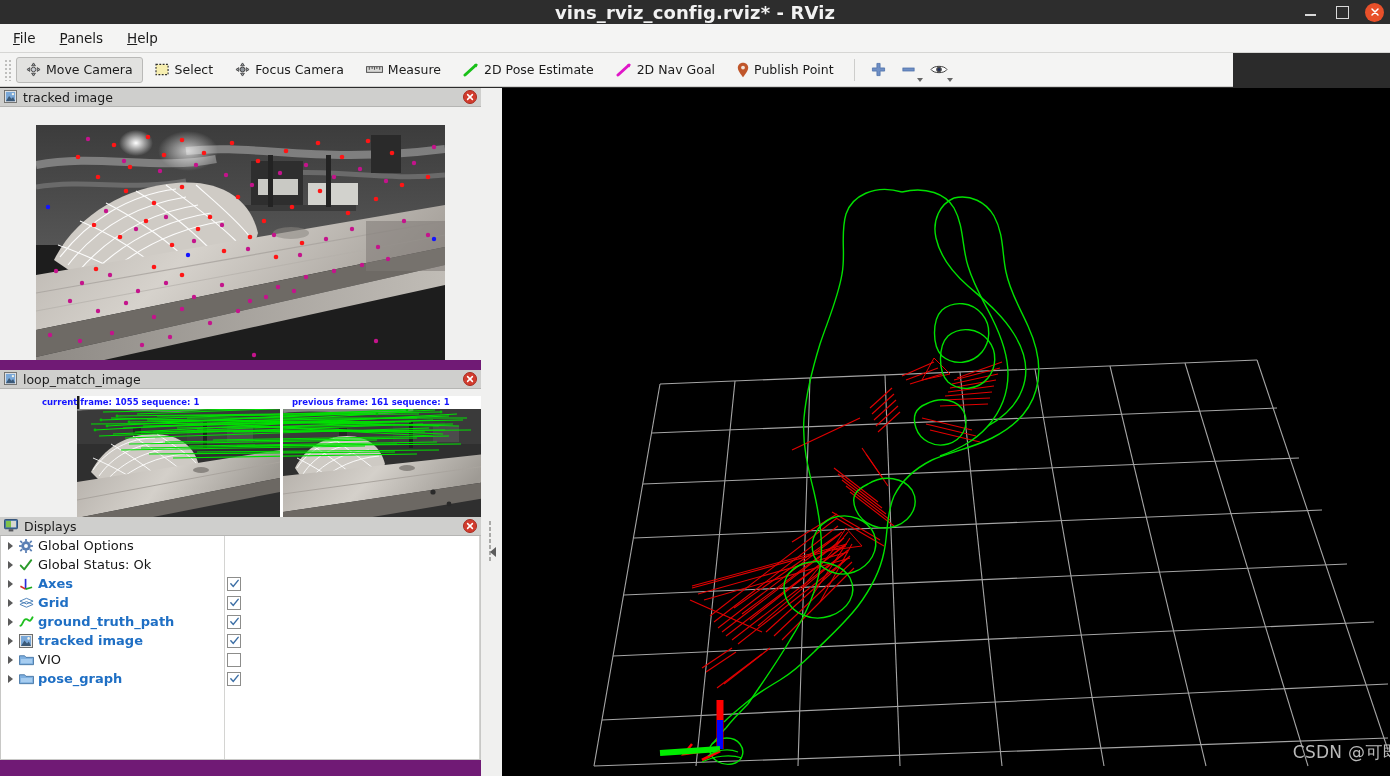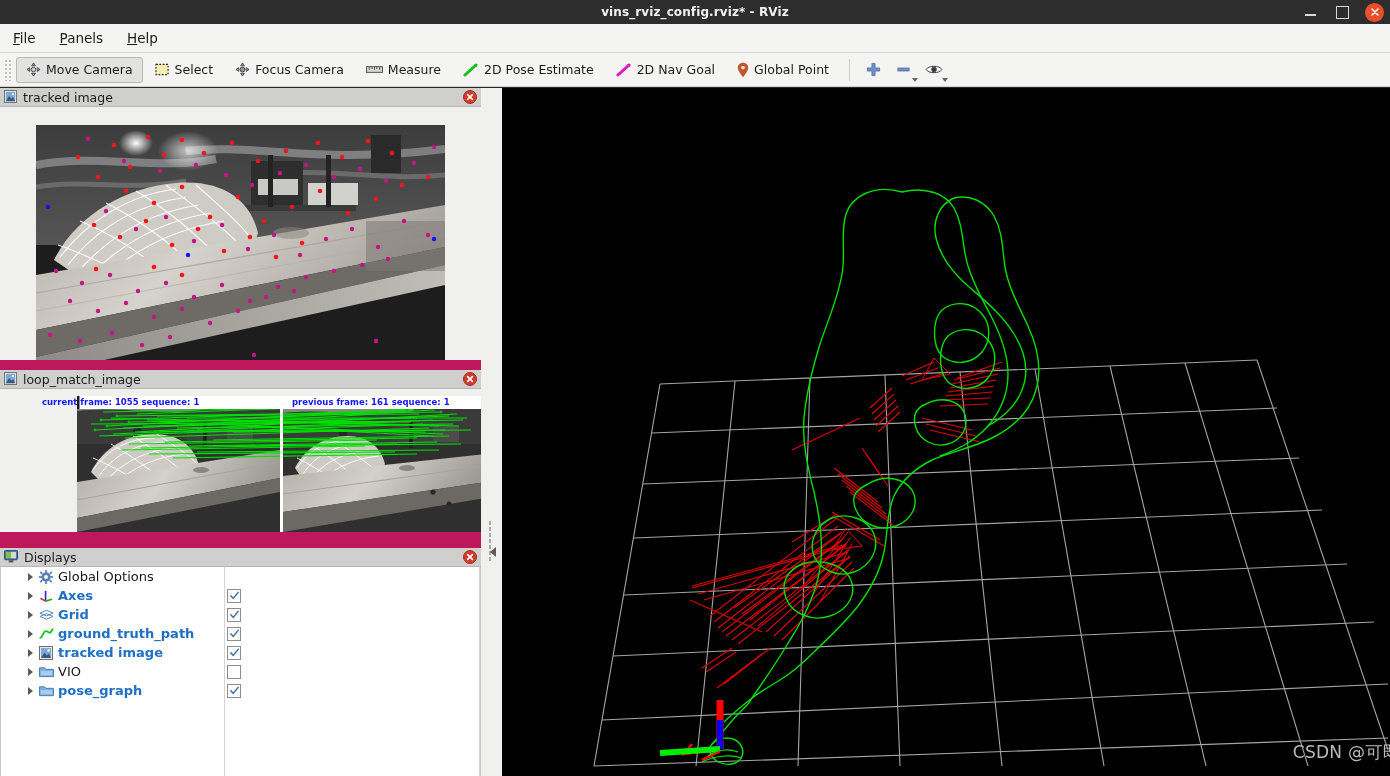--- a/index.html
+++ b/index.html
@@ -11,21 +11,21 @@
   }
   #app { position: relative; width: 1390px; height: 776px; }
 
   
   .titlebar {
     position: absolute; top: 0; left: 0; width: 1390px; height: 24px;
     background: #2d2d2d;
     display: flex; align-items: center; justify-content: center;
   }
   .titlebar .title {
-    color: #f2f2f2; font-size: 12px; font-weight: bold;
+    color: #f2f2f2; font-size: 18px; font-weight: bold;
     letter-spacing: .1px;
   }
   .win-buttons {
     position: absolute; right: 6px; top: 0; height: 24px;
     display: flex; align-items: center; gap: 14px;
   }
   .win-btn {
     width: 18px; height: 18px; position: relative;
     display: flex; align-items: center; justify-content: center;
     color: #dcdcdc; font-size: 12px; cursor: pointer;
@@ -52,21 +52,21 @@
     display: flex; align-items: center; padding-left: 10px; gap: 18px;
   }
   .menu-item {
     font-size: 13.5px; color: #1b1b1b; cursor: pointer;
     padding: 2px 3px;
   }
   .menu-item u { text-decoration: underline; }
 
   
   .toolbar {
-    position: absolute; top: 53px; left: 0; width: 1390px; height: 34px;
+    position: absolute; top: 53px; left: 0; width: 1233px; height: 34px;
     background: #f4f4f3; border-bottom: 1px solid #cfcfcd;
     display: flex; align-items: center; padding-left: 4px;
   }
   .grip {
     width: 8px; height: 22px; margin-right: 3px;
     background-image: radial-gradient(#b6b6b4 38%, transparent 40%);
     background-size: 4px 4px; opacity: .85;
   }
   .tbtn {
     display: flex; align-items: center; gap: 5px;
@@ -92,21 +92,21 @@
     position: absolute; right: 1px; bottom: 1px;
     width: 0; height: 0;
     border-left: 3.5px solid transparent;
     border-right: 3.5px solid transparent;
     border-top: 4px solid #666;
   }
 
   
   .left-dock {
     position: absolute; top: 88px; left: 0; width: 481px; height: 688px;
-    background: #be185d;
+    background: #701a75;
   }
   .panel { position: absolute; left: 0; width: 481px; background: #f0f0ef; }
   .panel-header {
     height: 19px; background: #cfcfcd;
     display: flex; align-items: center; padding: 0 4px;
     border-bottom: 1px solid #b5b5b3;
   }
   .panel-header .ph-title {
     font-size: 12.5px; color: #1b1b1b; margin-left: 6px;
     white-space: nowrap;
@@ -138,21 +138,21 @@
   .tree-col-divider {
     position: absolute; left: 223px; top: 0; width: 1px; height: 100%;
     background: #d4d4d2;
   }
   .tree-right-divider {
     position: absolute; left: 478px; top: 0; width: 1px; height: 100%;
     background: #d4d4d2;
   }
   .tree-row {
     position: relative; height: 19px; display: flex; align-items: center;
-    padding-left: 22px; cursor: default;
+    padding-left: 2px; cursor: default;
   }
   .tw-arrow {
     width: 14px; height: 19px; display: flex; align-items: center;
     justify-content: center; cursor: pointer;
   }
   .tw-arrow i {
     width: 0; height: 0;
     border-top: 4px solid transparent;
     border-bottom: 4px solid transparent;
     border-left: 5px solid #5a5a5a;
@@ -309,21 +309,21 @@
       <span>2D Nav Goal</span>
     </div>
 
     <div class="tbtn">
       <span>
         <svg width="12" height="16" viewBox="0 0 12 16">
           <path d="M6 0.8 C2.9 0.8 0.8 3 0.8 5.8 C0.8 9.3 6 15.2 6 15.2 C6 15.2 11.2 9.3 11.2 5.8 C11.2 3 9.1 0.8 6 0.8 Z" fill="#c0562a"></path>
           <circle cx="6" cy="5.6" r="1.9" fill="#f2e3d8"></circle>
         </svg>
       </span>
-      <span>Global Point</span>
+      <span>Publish Point</span>
     </div>
 
     <div class="tb-sep"></div>
 
     <div class="tb-icon-btn">
       <svg width="15" height="15" viewBox="0 0 16 16">
         <path d="M6.3 1.5 H9.7 V6.3 H14.5 V9.7 H9.7 V14.5 H6.3 V9.7 H1.5 V6.3 H6.3 Z" fill="#6f8fc4" stroke="#4a6ea8" stroke-width="0.8"></path>
       </svg>
     </div>
 
@@ -690,21 +690,21 @@
 
             <rect x="0" y="0" width="409" height="13" fill="#ffffff"></rect>
             <rect x="0" y="0" width="2.5" height="13" fill="#1a1a1a"></rect>
           </svg>
           <div style="position:absolute; left:6px; top:1px; font-size:8.5px; font-weight:bold; color:#1414ff; white-space:nowrap;">current frame: 1055   sequence: 1</div>
           <div style="position:absolute; left:212px; top:1px; font-size:8.5px; font-weight:bold; color:#1414ff; white-space:nowrap;padding-left:44px;">previous frame: 161   sequence: 1</div>
         </div>
       </div>
     </div>
 
-    <div class="panel" style="top:460px; height:172px;">
+    <div class="panel" style="top:429px; height:172px;">
       <div class="panel-header">
         <span>
           <svg width="14" height="13" viewBox="0 0 15 14">
             <rect x="0.5" y="0.5" width="14" height="10" rx="1" fill="#3f6fa8" stroke="#2b4a70"></rect>
             <rect x="2" y="2" width="5.5" height="7" fill="#7fc24a"></rect>
             <rect x="7.5" y="2" width="5.5" height="7" fill="#d8d8d0"></rect>
             <rect x="5" y="11" width="5" height="2.4" fill="#55565a"></rect>
           </svg>
         </span>
         <span class="ph-title">Displays</span>
@@ -734,20 +734,31 @@
                 <rect x="12.4" y="11.2" width="2" height="3.2" transform="rotate(-45 13.4 12.8)"></rect>
                 <rect x="12.4" y="1.6" width="2" height="3.2" transform="rotate(45 13.4 3.2)"></rect>
                 <rect x="1.6" y="11.2" width="2" height="3.2" transform="rotate(45 2.6 12.8)"></rect>
               </g>
               <circle cx="8" cy="8" r="2.2" fill="#ffffff"></circle>
             </svg>
           </span>
           <span class="tw-label">Global Options</span>
         </div>
 
+        <div class="tree-row">
+          <span class="tw-arrow">
+              <i></i>
+            </span>
+          <span class="tw-icon">
+            <svg width="14" height="14" viewBox="0 0 16 16">
+              <path d="M2 8.6 L6 13 L14 2.5" stroke="#2a9a2a" stroke-width="2.2" fill="none" stroke-linecap="round" stroke-linejoin="round"></path>
+            </svg>
+          </span>
+          <span class="tw-label">Global Status: Ok</span>
+        </div>
 
         <div class="tree-row">
           <span class="tw-arrow">
               <i></i>
             </span>
           <span class="tw-icon">
             <svg width="15" height="14" viewBox="0 0 16 15">
               <path d="M7 13 L7 2" stroke="#2a2ad8" stroke-width="1.8"></path>
               <path d="M7 13 L1.5 10" stroke="#d82a2a" stroke-width="1.8"></path>
               <path d="M7 13 L14 11" stroke="#1ea81e" stroke-width="1.8"></path>

